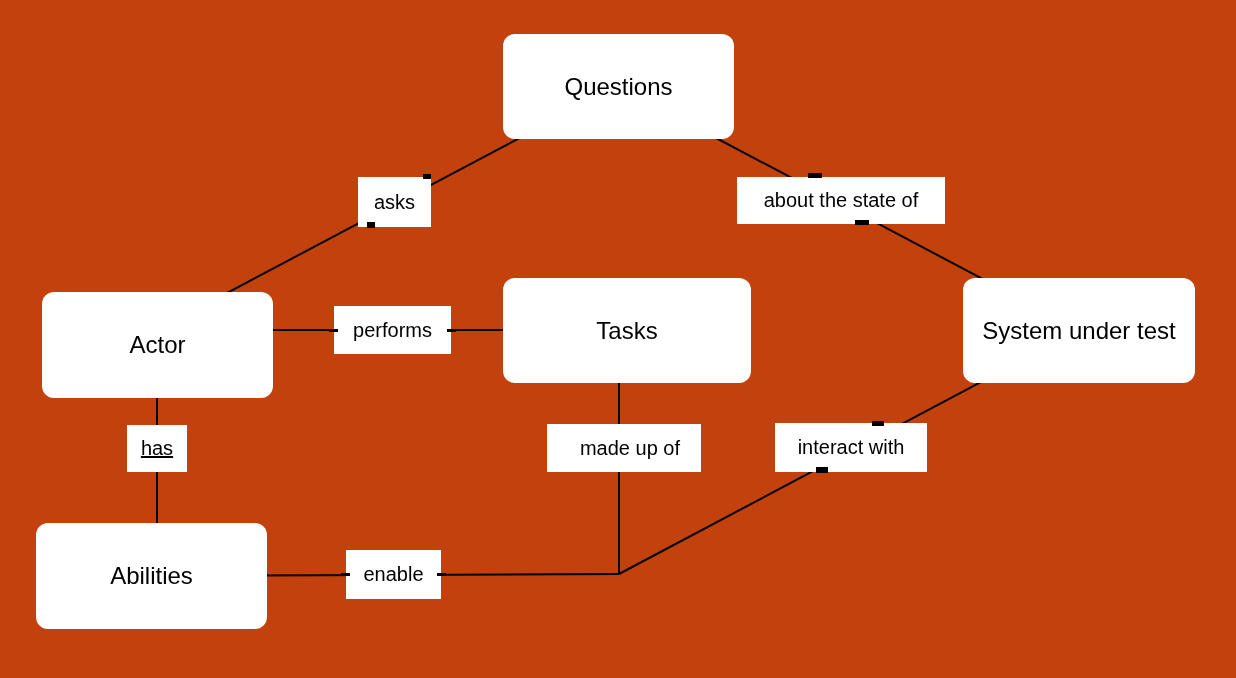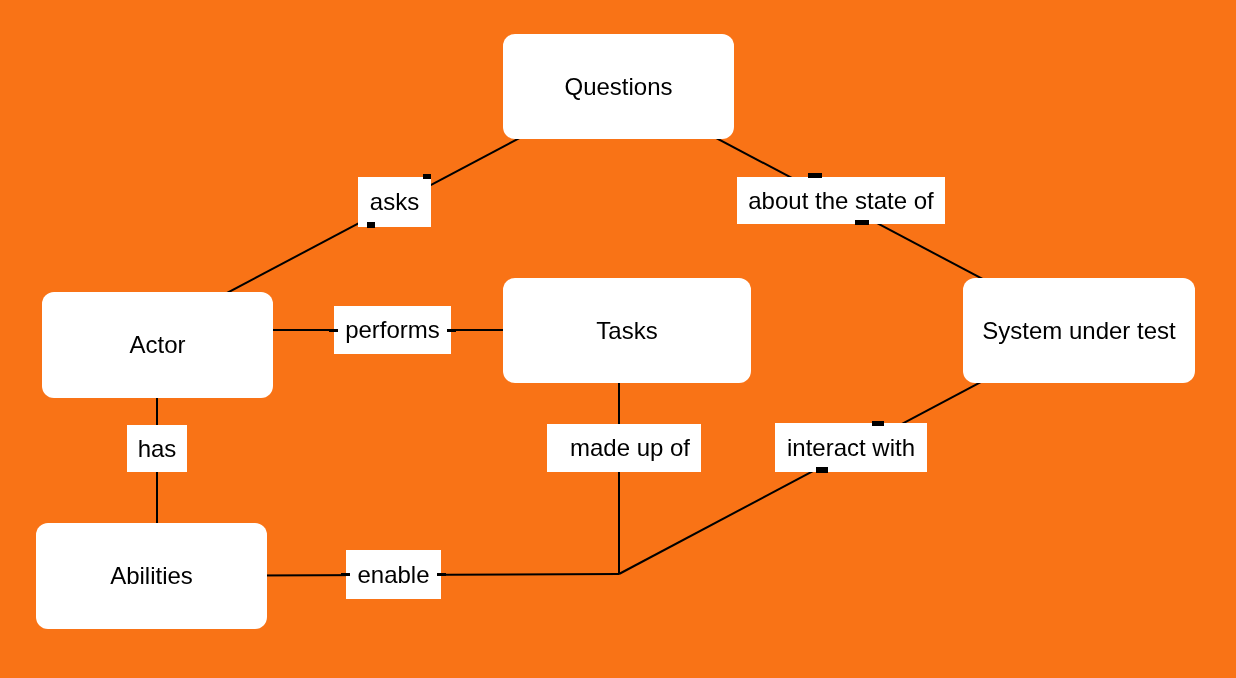--- a/index.html
+++ b/index.html
@@ -4,21 +4,21 @@
 <style>
   html, body {
     margin: 0;
     padding: 0;
     background: #000000;
   }
   #canvas {
     position: relative;
     width: 1236px;
     height: 678px;
-    background: #f97316;
+    background: #c2410c;
     overflow: hidden;
     font-family: "Liberation Sans", sans-serif;
   }
   #edge-layer {
     position: absolute;
     left: 0; top: 0;
     z-index: 1;
   }
   .node {
     position: absolute;
@@ -31,42 +31,42 @@
     color: #000000;
     z-index: 2;
     white-space: nowrap;
   }
   .edge-label {
     position: absolute;
     background: #ffffff;
     display: flex;
     align-items: center;
     justify-content: center;
-    font-size: 24px;
+    font-size: 20px;
     color: #000000;
     z-index: 2;
     white-space: nowrap;
   }
   .tick {
     position: absolute;
     background: #000000;
     z-index: 3;
   }
   
   #node-questions     { left: 503px; top: 34px;  width: 231px; height: 105px; }
   #node-actor         { left: 42px;  top: 277px; width: 231px; height: 106px; margin-top: 15px; }
   #node-tasks         { left: 503px; top: 278px; width: 248px; height: 105px; }
   #node-sut           { left: 963px; top: 278px; width: 232px; height: 105px; text-align: center; }
   #node-abilities     { left: 36px;  top: 523px; width: 231px; height: 106px; }
   #node-interactions  { left: 503px; top: 522px; width: 233px; height: 105px; }
   
   #label-asks         { left: 358px; top: 177px; width: 73px;  height: 50px; }
   #label-about        { left: 737px; top: 177px; width: 208px; height: 47px; }
   #label-performs     { left: 334px; top: 306px; width: 117px; height: 48px; }
-  #label-has          { left: 127px; top: 425px; width: 60px;  height: 47px; }
+  #label-has          { left: 127px; top: 425px; width: 60px;  height: 47px; text-decoration: underline; }
   #label-madeupof     { left: 547px; top: 424px; width: 142px; height: 48px; padding-left: 12px; }
   #label-interactwith { left: 775px; top: 423px; width: 152px; height: 49px; }
   #label-enable       { left: 346px; top: 550px; width: 95px;  height: 49px; }
   
   #tick-performs-l { left: 329px; top: 329px; width: 9px;  height: 3px; }
   #tick-performs-r { left: 447px; top: 329px; width: 9px;  height: 3px; }
   #tick-enable-l   { left: 341px; top: 573px; width: 9px;  height: 3px; }
   #tick-enable-r   { left: 437px; top: 573px; width: 9px;  height: 3px; }
   #tick-asks-t     { left: 423px; top: 174px; width: 8px;  height: 5px; }
   #tick-asks-b     { left: 367px; top: 222px; width: 8px;  height: 6px; }

